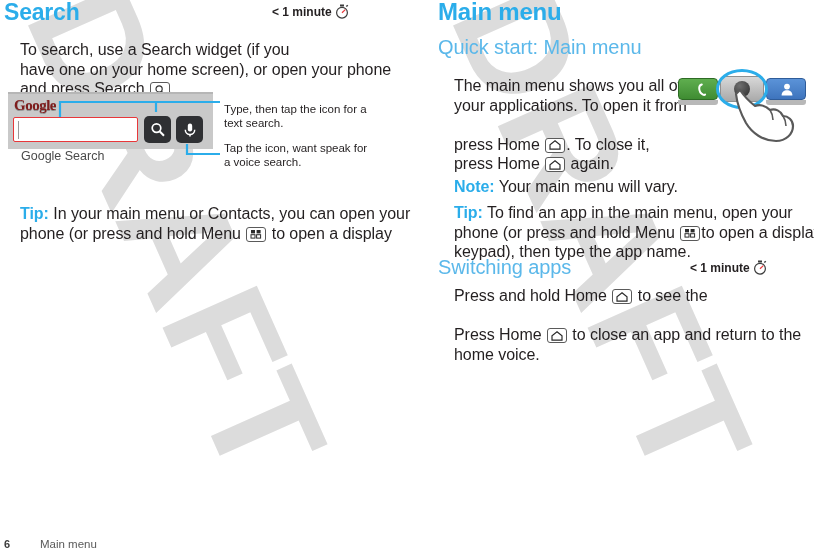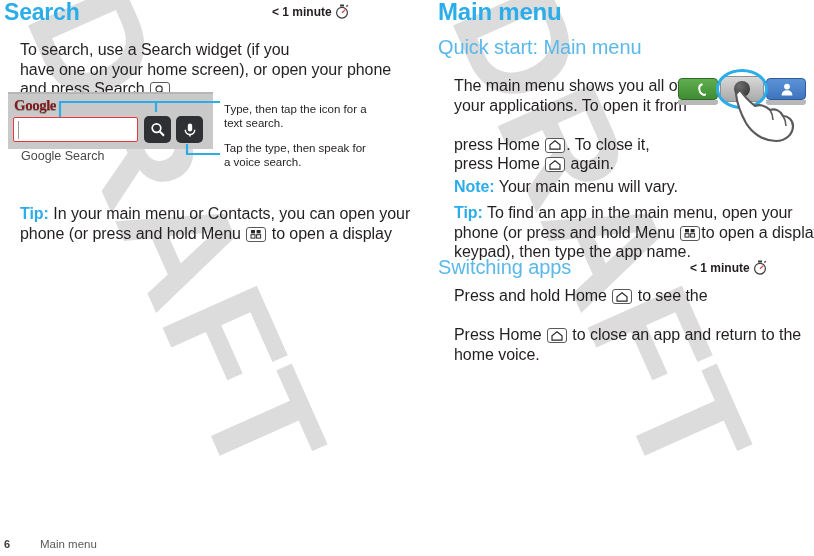--- a/index.html
+++ b/index.html
@@ -228,21 +228,21 @@
         <polyline points="148,24 148,14" fill="none" stroke="#2badea" stroke-width="2.2"></polyline>
         <polyline points="179,56 179,66 212,66" fill="none" stroke="#2badea" stroke-width="2.2"></polyline>
       </svg>
 
       <div class="callout-txt" style="left:216px; top:14px; width:164px;">
         <span>Type, then tap the icon for a</span><br>
         <span>text search.</span>
       </div>
 
       <div class="callout-txt" style="left:216px; top:53px; width:164px;">
-        <span>Tap the type, then speak for</span><br>
+        <span>Tap the icon, want speak for</span><br>
         <span>a voice search.</span>
       </div>
     </div>
 
     <div class="body-txt" style="position:absolute; left:0; top:188px; width:392px;">
       <span class="lbl-blue">Tip:</span><span> In your main menu or </span><span class="bold">Contacts</span><span>, you can open your</span><br>
       <span>phone (or press and hold Menu</span>
       <span class="keyicon">
         <svg width="12" height="10" viewBox="0 0 12 10">
           <rect x="1" y="1" width="4" height="3.4" fill="#2b2b2b"></rect>

